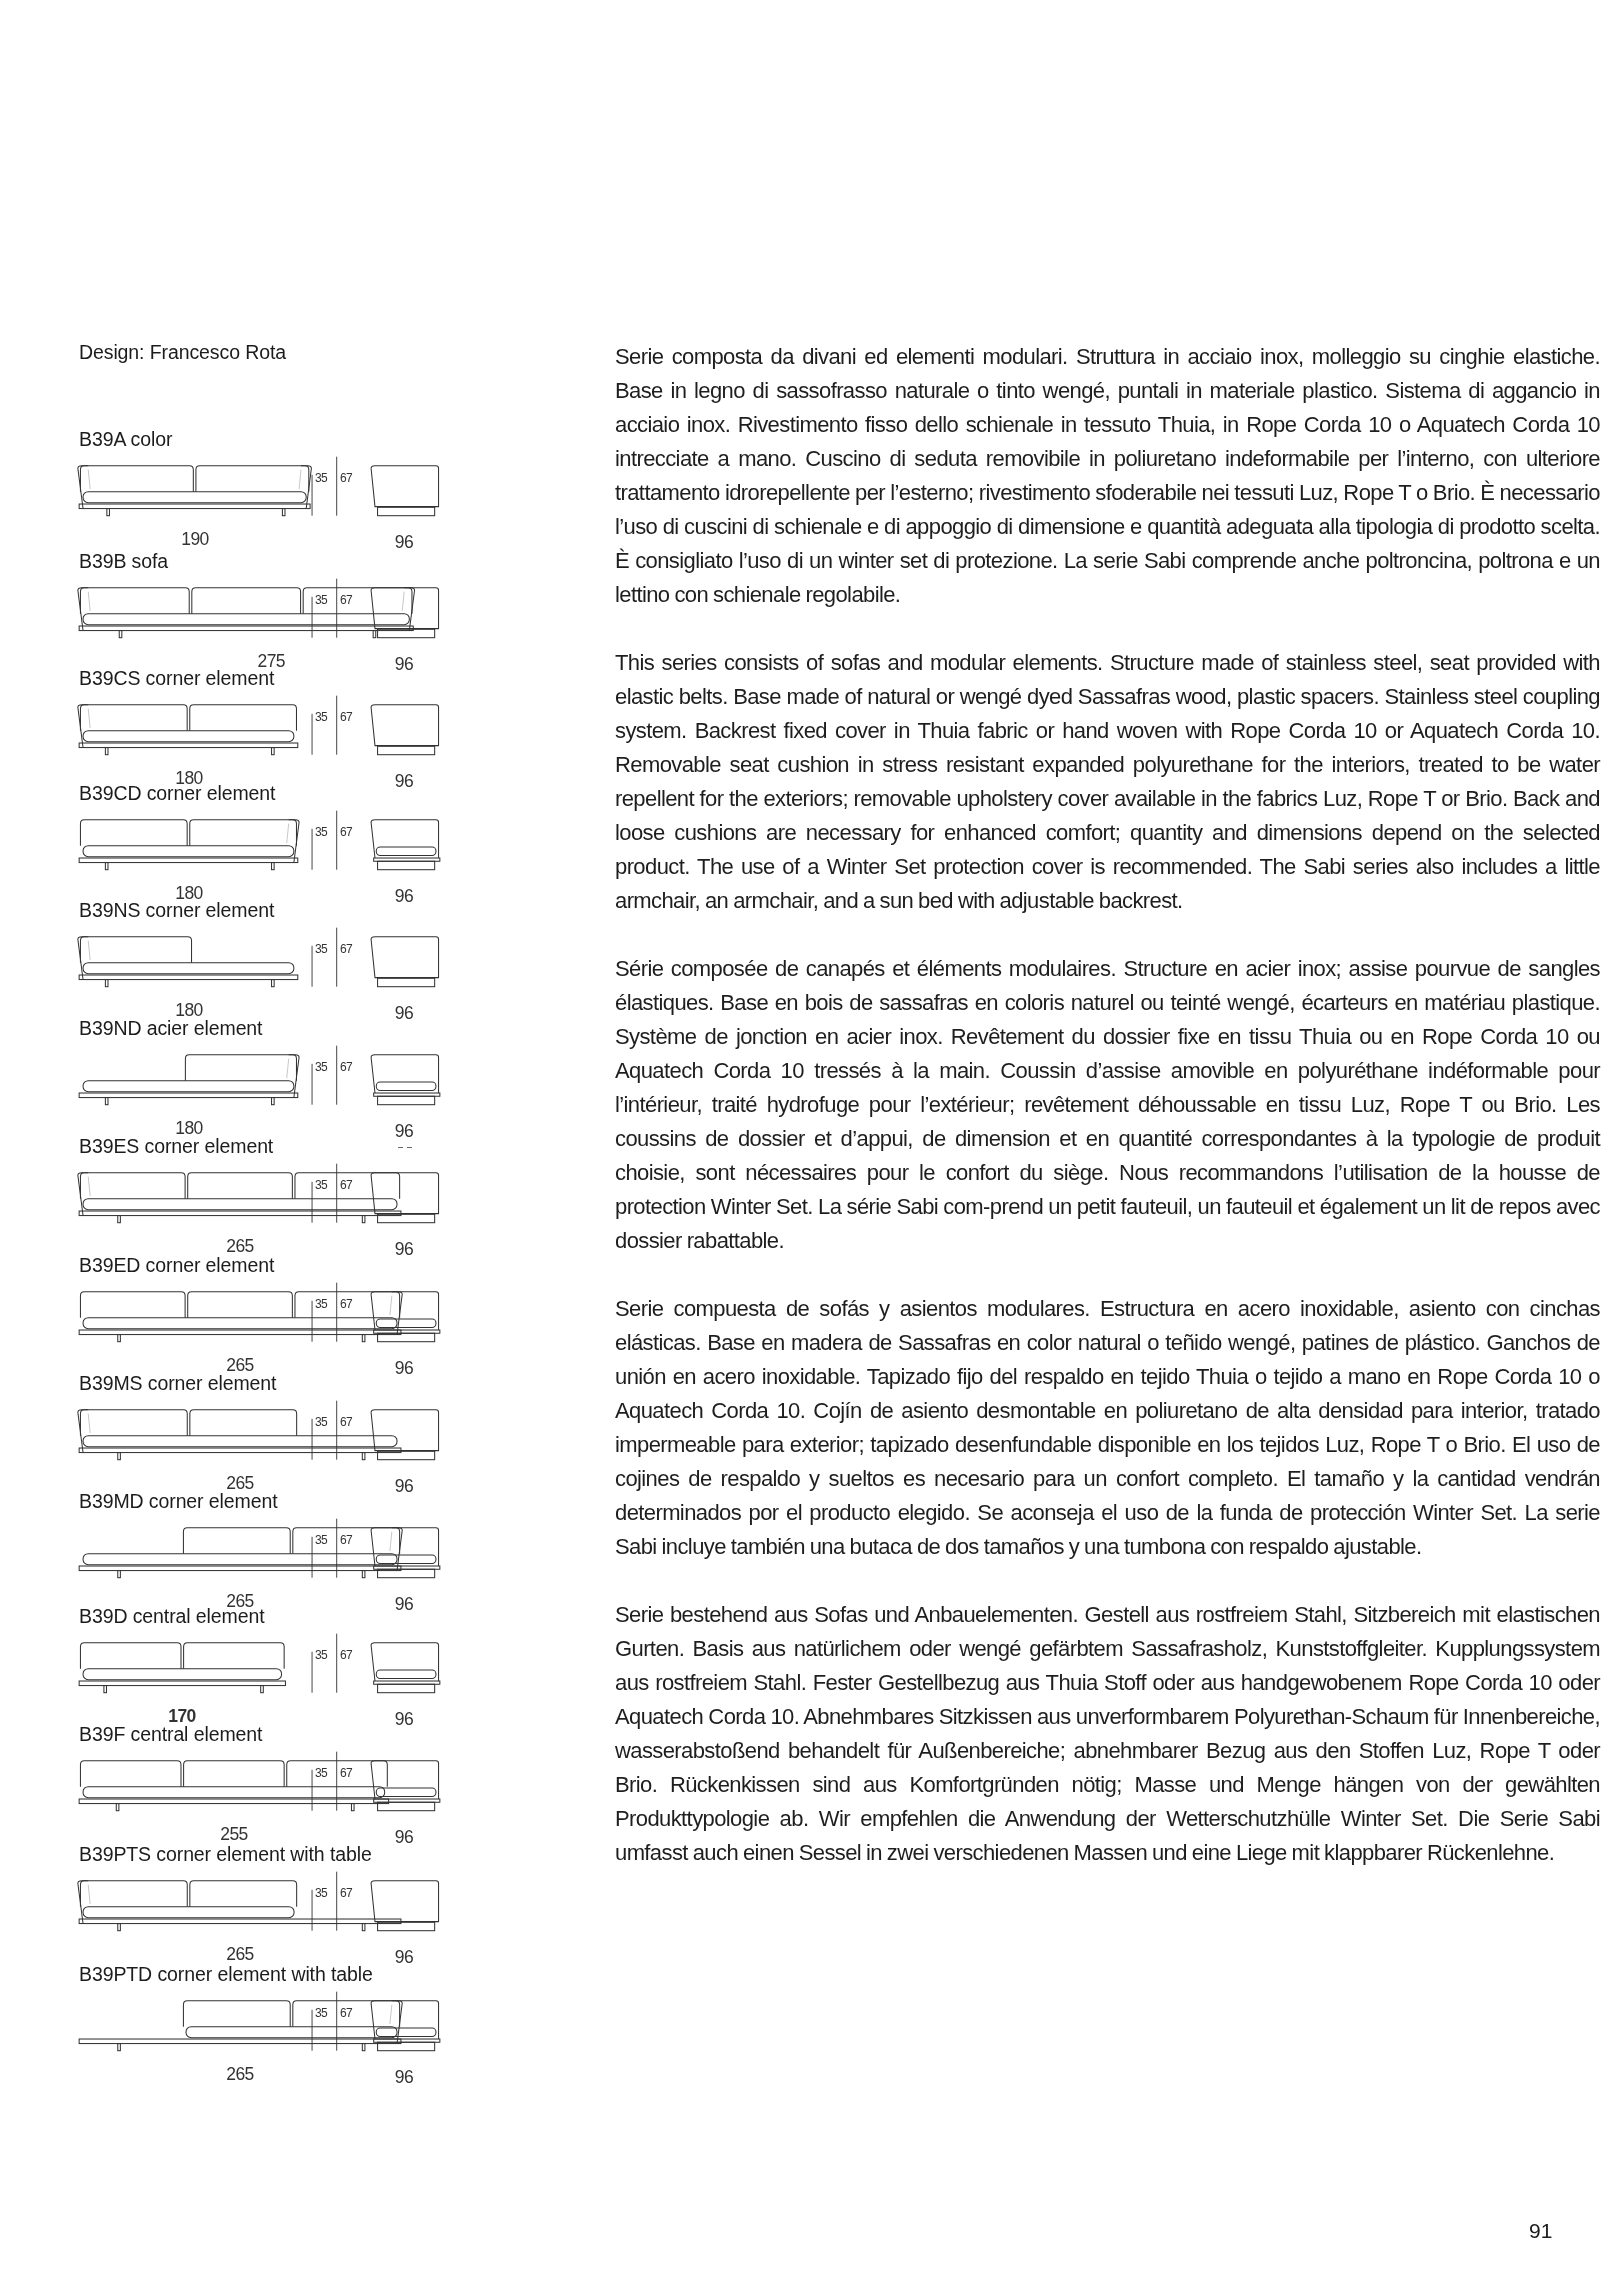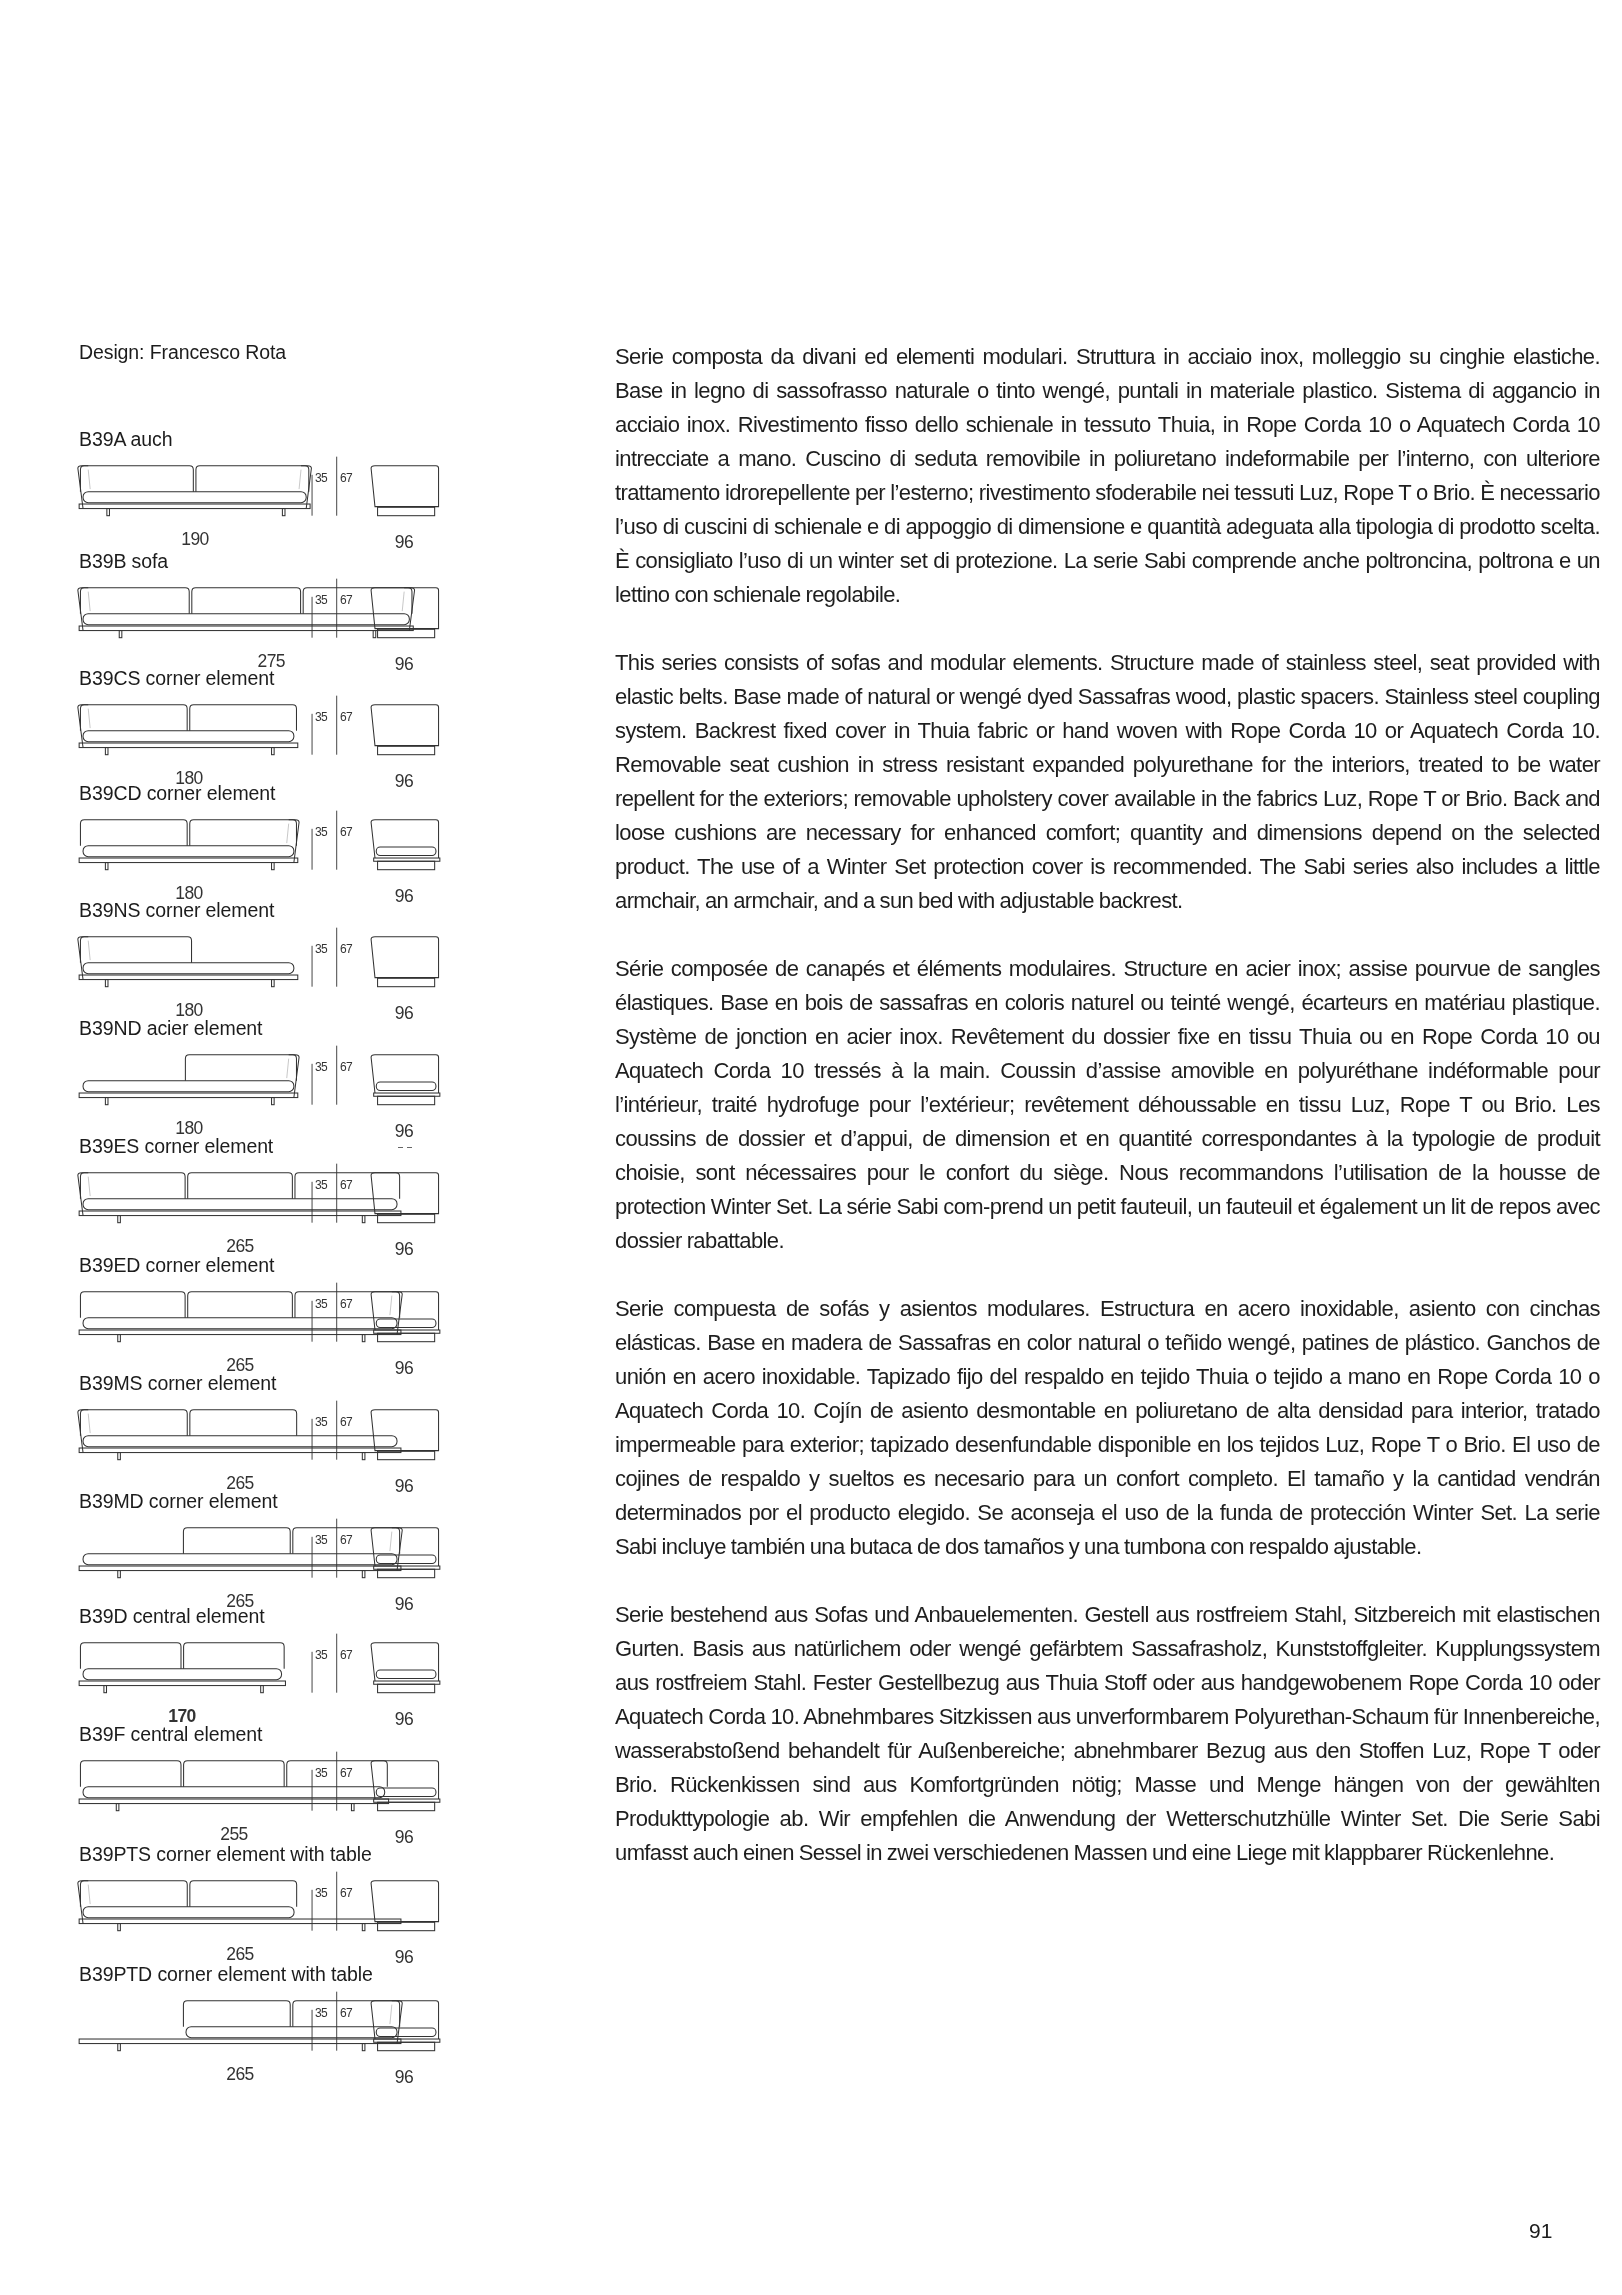--- a/index.html
+++ b/index.html
@@ -26,21 +26,21 @@
   .artifact { position: absolute; left: 398px; top: 1139px; width: 23px; height: 1.3px; }
   .artifact i { display: inline-block; width: 4.5px; height: 1.3px; background: #666; margin-right: 4.5px; }
 </style>
 </head>
 <body>
 
 <div class="designer">Design: Francesco Rota</div>
 
 <div class="products" id="products">
     <div class="product" style="top: 428px;">
-      <div class="name">B39A auch</div>
+      <div class="name">B39A color</div>
       <svg width="519" height="117" style="top: 0px;" viewBox="0 0 800 180">
         <g fill="none" stroke="#333" stroke-width="1.6">
           <rect x="122" y="117" width="356" height="7"></rect>
           <rect x="164.72" y="124" width="4" height="11"></rect>
           <rect x="435.28000000000003" y="124" width="4" height="11"></rect>
           <path d="M124,98 L124,64 Q124,58 130,58 L292,58 Q298,58 298,64 L298,98"></path>
           <path d="M302,98 L302,64 Q302,58 308,58 L470,58 Q476,58 476,64 L476,98"></path>
           <rect x="128" y="98" width="344" height="17" rx="8"></rect>
           <path d="M128,124 L120,62 Q120,58 126,58 L136,58"></path>
           <line x1="136" y1="64" x2="139" y2="94" stroke="#aaa" stroke-width="1"></line>

